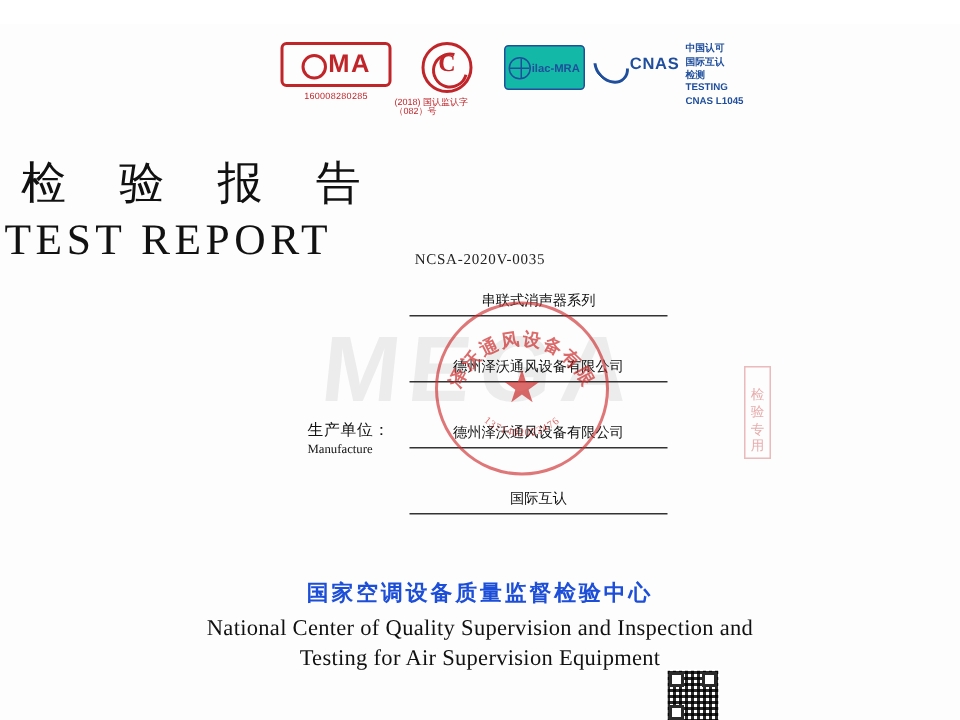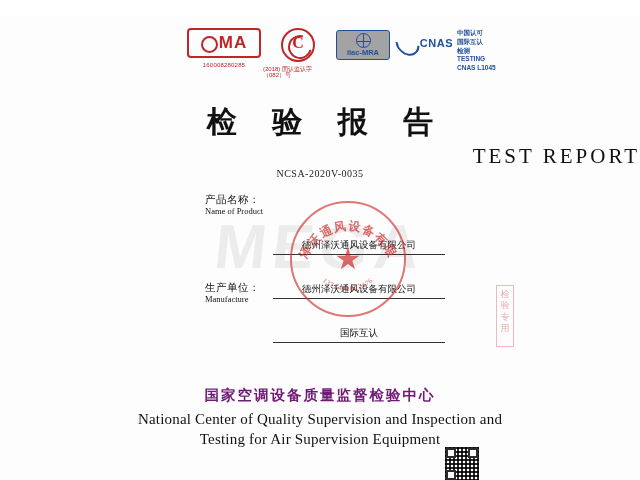--- a/index.html
+++ b/index.html
@@ -107,23 +107,23 @@
     font-family: "Liberation Sans", sans-serif;
     font-size: 6px;
   }
 
   
   .ilac-wrap { width: 60px; padding-top: 2px; }
   .ilac-mark {
     width: 54px; height: 30px;
     border: 1.5px solid #1f4e9c;
     border-radius: 3px;
-    background: #a3a3a3;
+    background: #14b8a6;
     display: flex;
-    flex-direction: column;
+    flex-direction: row;
     align-items: center;
     justify-content: center;
     box-sizing: border-box;
   }
   .ilac-mark .ilac-globe {
     width: 13px; height: 13px;
     border: 1.4px solid #1f4e9c;
     border-radius: 50%;
     position: relative;
   }
@@ -181,34 +181,33 @@
     line-height: 1.35;
     text-align: left;
     font-weight: bold;
     padding-top: 1px;
   }
 
   
   .title-cn {
     position: absolute;
     top: 86px; left: 0; right: 0;
-    text-align: center;
     font-family: "Liberation Serif", serif;
     font-size: 30px;
-    font-weight: bold;
+    font-weight: normal;
     letter-spacing: 14px;
     text-indent: 14px;
     color: #111;
   }
   .title-en {
     position: absolute;
     top: 128px; left: 0; right: 0;
-    text-align: right;
-    font-family: "Liberation Serif", serif;
-    font-size: 21px;
+    text-align: left;
+    font-family: "Liberation Serif", serif;
+    font-size: 29px;
     letter-spacing: 3px;
     text-indent: 3px;
     color: #111;
   }
   .report-no {
     position: absolute;
     top: 152px; left: 0; right: 0;
     text-align: center;
     font-family: "Liberation Serif", serif;
     font-size: 10px;
@@ -269,21 +268,21 @@
     position: absolute;
     left: 0; right: 0;
     top: 370px;
     text-align: center;
   }
   .footer-cn {
     font-family: Liberation Mono, monospace;
     font-size: 14.5px;
     font-weight: bold;
     letter-spacing: 2px;
-    color: #701a75;
+    color: #1d4ed8;
     text-align: center;
   }
   .footer-en1, .footer-en2 {
     font-family: Liberation Serif, serif;
     font-size: 15px;
     color: #111;
     margin-top: 6px;
     letter-spacing: 0.2px;
   }
   .footer-en2 { margin-top: 3px; }
@@ -349,24 +348,23 @@
     left: 496px;
     top: 228px;
     width: 18px;
     height: 62px;
     border: 1.5px solid rgba(200,60,60,0.35);
     color: rgba(200,60,60,0.42);
     font-family: "Liberation Serif", serif;
     font-size: 9px;
     line-height: 1.25;
     text-align: center;
-    padding-top: 3px;
+    padding-top: 13px;
     box-sizing: border-box;
     pointer-events: none;
-    margin-top: 41px;
   }
 
   
   .qr {
     position: absolute;
     left: 444px;
     top: 430px;
     width: 34px;
     height: 34px;
     background:
@@ -434,24 +432,21 @@
 
   <div class="title-cn">检 验 报 告</div>
   <div class="title-en">TEST REPORT</div>
   <div class="report-no">NCSA-2020V-0035</div>
 
   <div class="watermark">MEGA</div>
 
   <div class="fields">
 
     <div class="field-row">
-      <div class="field-label">
-        <div class="label-cn">产品名称：</div>
-        <div class="label-en">Name of Product</div>
-      </div>
+      <div class="field-value">串联式消声器系列</div>
     </div>
 
     <div class="field-row">
       <div class="field-value">德州泽沃通风设备有限公司</div>
     </div>
 
     <div class="field-row">
       <div class="field-label">
         <div class="label-cn">生产单位：</div>
         <div class="label-en">Manufacture</div>

